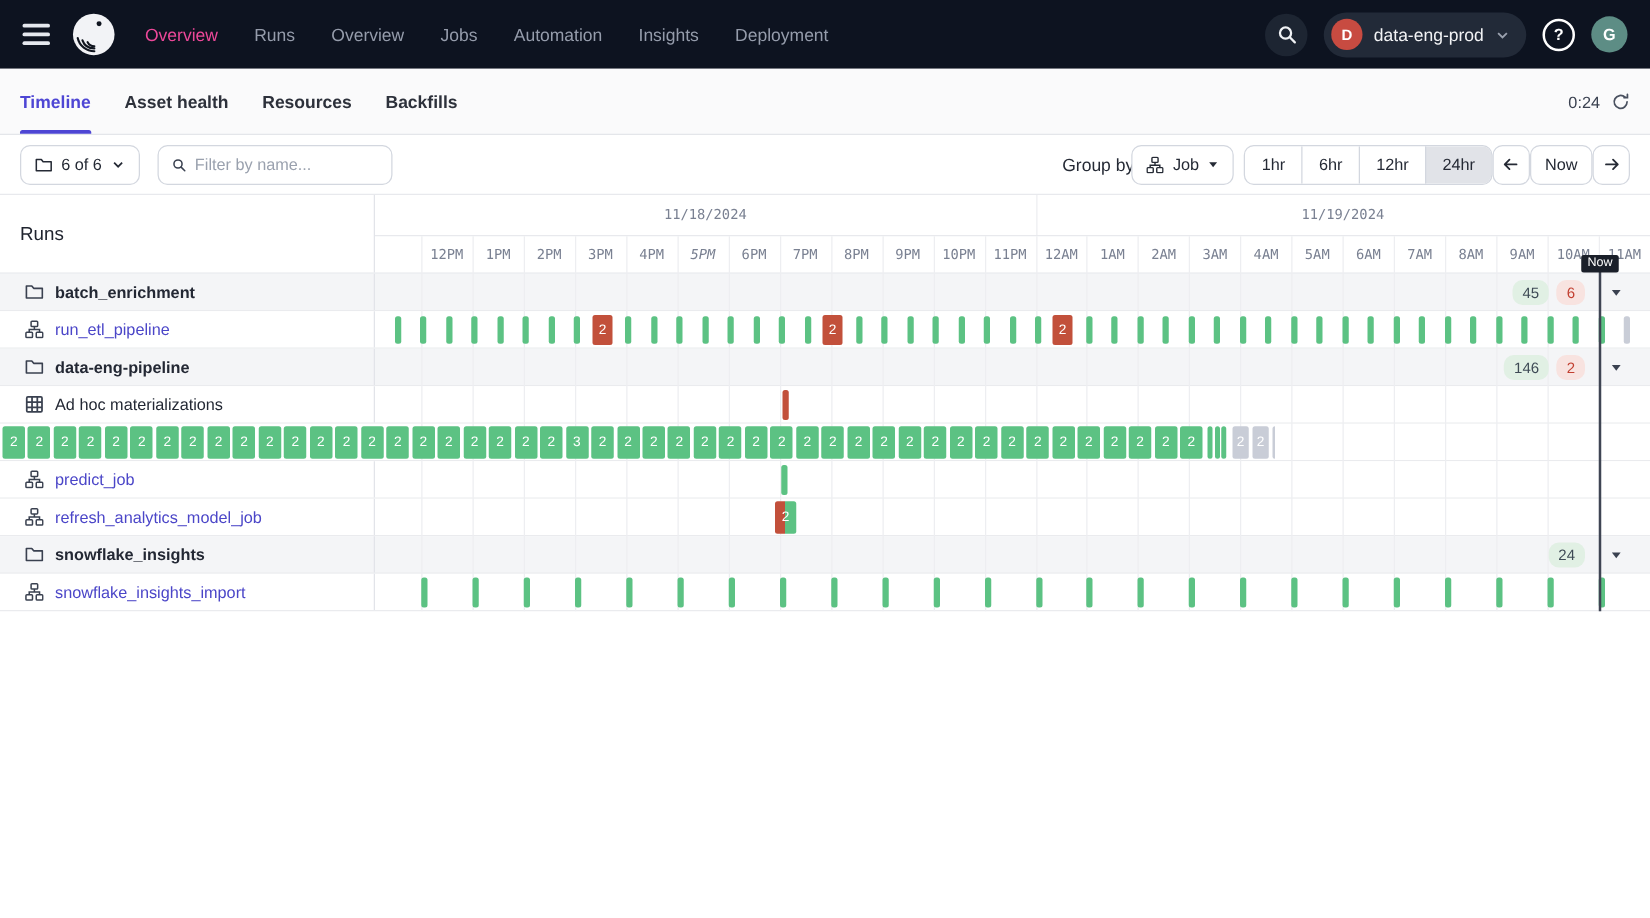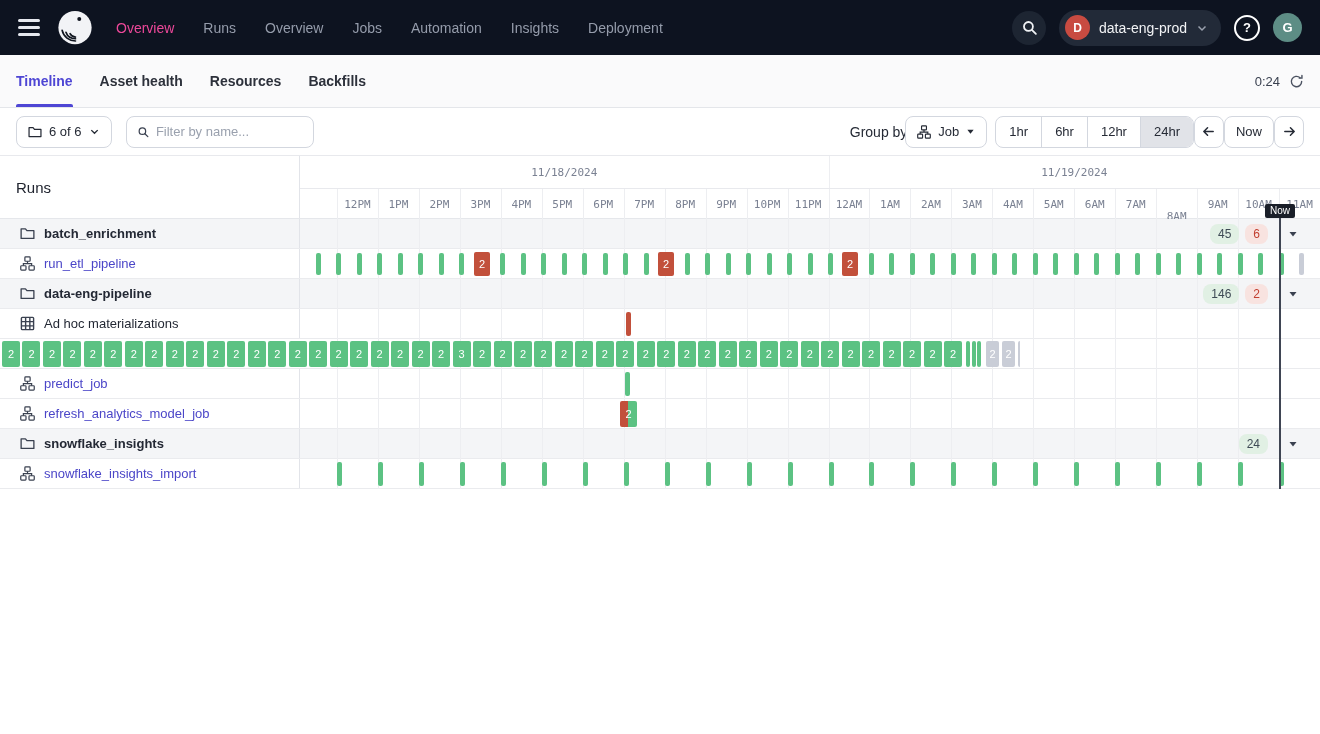--- a/index.html
+++ b/index.html
@@ -210,36 +210,36 @@
           <span class="date-label" style="left: 264.26px;">11/18/2024</span>
           <span class="date-label" style="left: 774.26px;">11/19/2024</span>
           <div class="date-split" style="left: 528.52px;"></div>
         </div>
       <div class="hour-row">
           <span class="hour-label" style="left: 57.48px;">12PM</span>
           <span class="hour-label" style="left: 98.44px;">1PM</span>
           <span class="hour-label" style="left: 139.4px;">2PM</span>
           <span class="hour-label" style="left: 180.36px;">3PM</span>
           <span class="hour-label" style="left: 221.32px;">4PM</span>
-          <span class="hour-label" style="left: 262.28px;">5PM</span>
+          <span class="hour-label" style="left: 262.28px; font-style: italic;">5PM</span>
           <span class="hour-label" style="left: 303.24px;">6PM</span>
           <span class="hour-label" style="left: 344.2px;">7PM</span>
           <span class="hour-label" style="left: 385.16px;">8PM</span>
           <span class="hour-label" style="left: 426.12px;">9PM</span>
           <span class="hour-label" style="left: 467.08px;">10PM</span>
           <span class="hour-label" style="left: 508.04px;">11PM</span>
           <span class="hour-label" style="left: 549px;">12AM</span>
           <span class="hour-label" style="left: 589.96px;">1AM</span>
           <span class="hour-label" style="left: 630.92px;">2AM</span>
           <span class="hour-label" style="left: 671.88px;">3AM</span>
           <span class="hour-label" style="left: 712.84px;">4AM</span>
           <span class="hour-label" style="left: 753.8px;">5AM</span>
           <span class="hour-label" style="left: 794.76px;">6AM</span>
           <span class="hour-label" style="left: 835.72px;">7AM</span>
-          <span class="hour-label" style="left: 876.68px; margin-top: 12px;">8AM</span>
+          <span class="hour-label" style="left: 876.68px;">8AM</span>
           <span class="hour-label" style="left: 917.64px;">9AM</span>
           <span class="hour-label" style="left: 958.6px;">10AM</span>
           <span class="hour-label" style="left: 999.56px;">11AM</span>
         </div>
     </div>
   </div>
   <div class="tl-rows">
       <div class="tl-row group">
         <div class="tl-row-left">
           <span class="row-icon">

